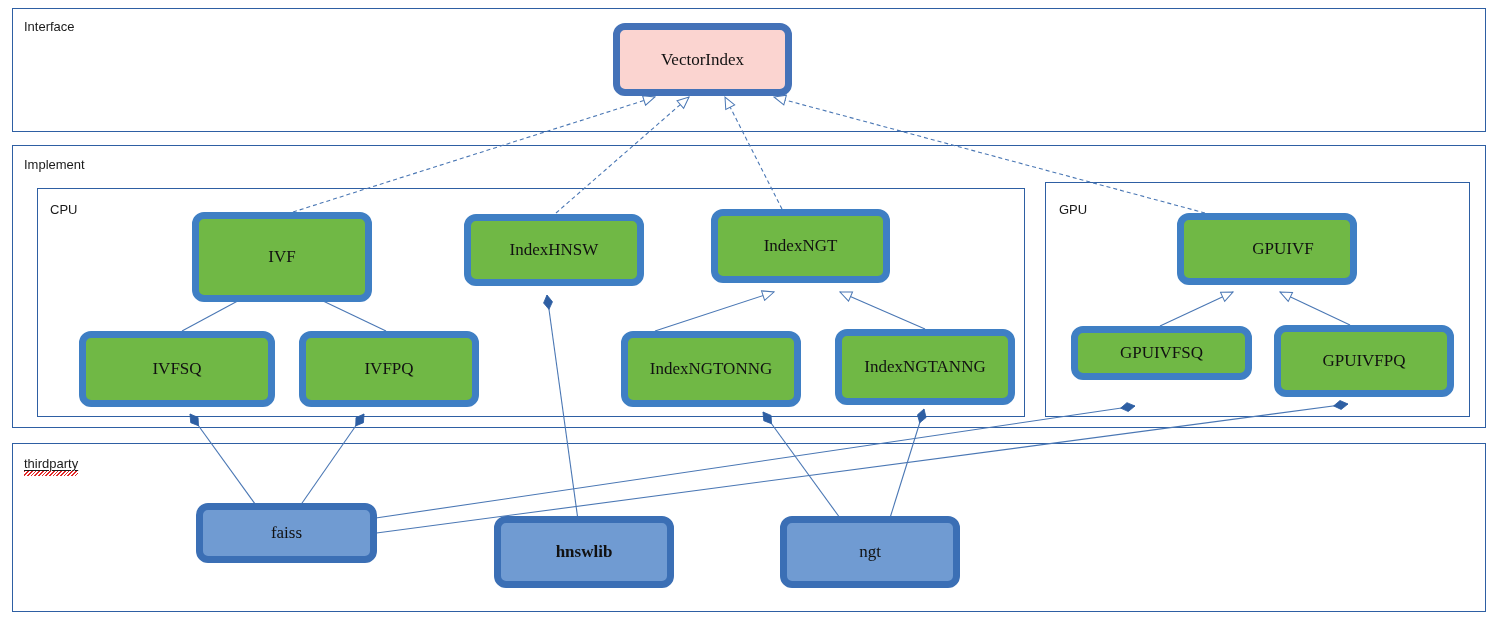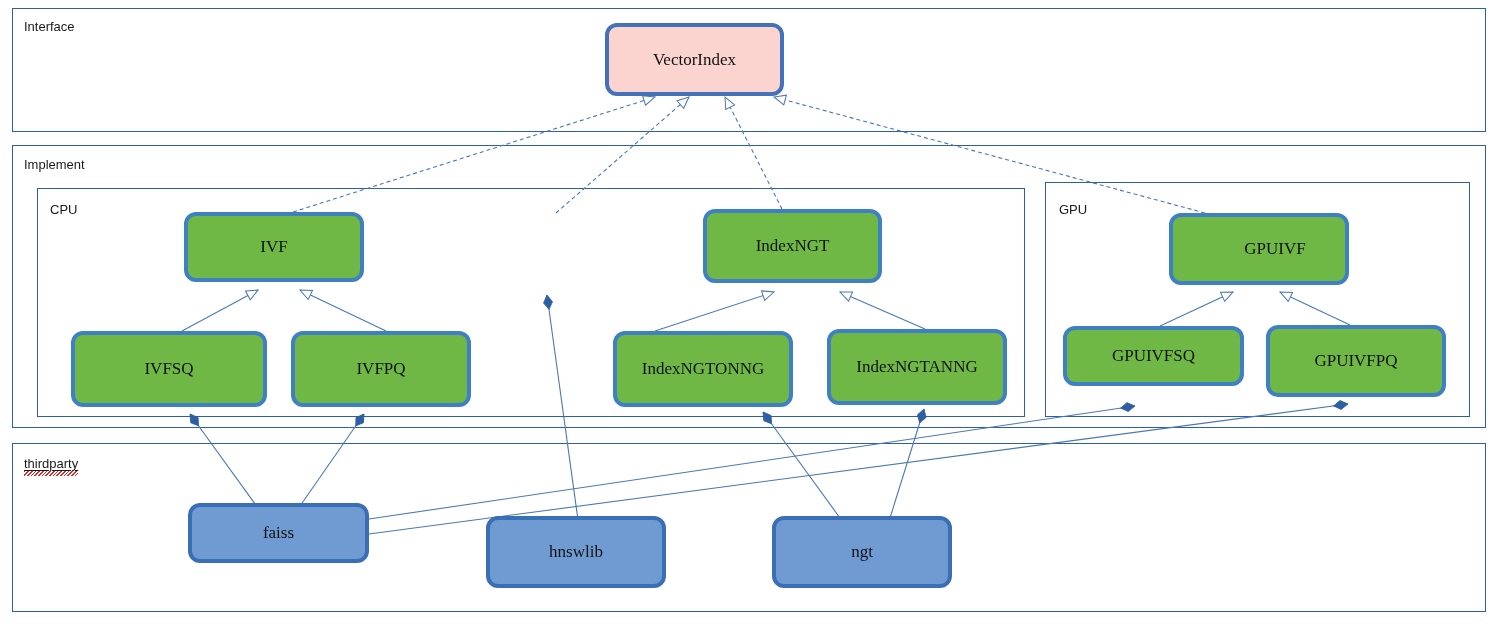--- a/index.html
+++ b/index.html
@@ -47,32 +47,33 @@
       repeating-linear-gradient(135deg,
         #e01b1b 0px, #e01b1b 1.2px,
         transparent 1.2px, transparent 2.6px);
     opacity: 0.95;
   }
 
   
   .node {
     position: absolute;
     box-sizing: border-box;
-    border: 4px solid #c2410c;
+    border: 7px solid #c2410c;
     border-radius: 12px;
     display: flex;
     align-items: center;
     justify-content: center;
     font-family: "Liberation Serif", serif;
     font-size: 17px;
     color: #111111;
     text-align: center;
     line-height: 1.15;
     z-index: 5;
     user-select: none;
+    margin-left: 8px;
   }
   .node.iface { background: #fbd4d0; border-color: #4472b8; }
   .node.impl  { background: #70b845; border-color: #3f7fc4; }
   .node.third { background: #709bd2; border-color: #3b6fb5; }
 
   
   #edges {
     position: absolute;
     left: 0; top: 0;
     width: 1503px;
@@ -139,38 +140,39 @@
   <div class="frame-label" style="left:1059px; top:203px;">GPU</div>
 
   <div class="frame" style="left:12px; top:443px; width:1474px; height:169px;"></div>
   <div class="frame-label misspelled" style="left:24px; top:457px;">
     <span>thirdparty</span>
     <span class="squiggle"></span>
   </div>
 
   <div class="node iface" style="left:605px; top:23px; width:179px; height:73px;">VectorIndex</div>
 
-  <div class="node impl" style="left:184px; top:212px; width:180px; height:70px;">IVF</div>
+  <div class="node impl" style="left:184px; top:212px; width:180px; height:90px;">IVF</div>
 
+  <div class="node impl" style="left:456px; top:214px; width:180px; height:72px;">IndexHNSW</div>
 
   <div class="node impl" style="left:703px; top:209px; width:179px; height:74px;">IndexNGT</div>
 
   <div class="node impl" style="left:71px; top:331px; width:196px; height:76px;">IVFSQ</div>
 
   <div class="node impl" style="left:291px; top:331px; width:180px; height:76px;">IVFPQ</div>
 
   <div class="node impl" style="left:613px; top:331px; width:180px; height:76px;">IndexNGTONNG</div>
 
   <div class="node impl" style="left:827px; top:329px; width:180px; height:76px;">IndexNGTANNG</div>
 
   <div class="node impl" style="left:1169px; top:213px; width:180px; height:72px;padding-left:32px;">GPUIVF</div>
 
-  <div class="node impl" style="left:1063px; top:326px; width:181px; height:60px;">GPUIVFSQ</div>
+  <div class="node impl" style="left:1063px; top:326px; width:181px; height:54px;">GPUIVFSQ</div>
 
   <div class="node impl" style="left:1266px; top:325px; width:180px; height:72px;">GPUIVFPQ</div>
 
   <div class="node third" style="left:188px; top:503px; width:181px; height:60px;">faiss</div>
 
-  <div class="node third" style="left:486px; top:516px; width:180px; height:72px;">hnswlib</div>
+  <div class="node third" style="left:486px; top:516px; width:180px; height:72px;font-weight:bold;">hnswlib</div>
 
   <div class="node third" style="left:772px; top:516px; width:180px; height:72px;">ngt</div>
 
 </div>
 
 </body></html>

